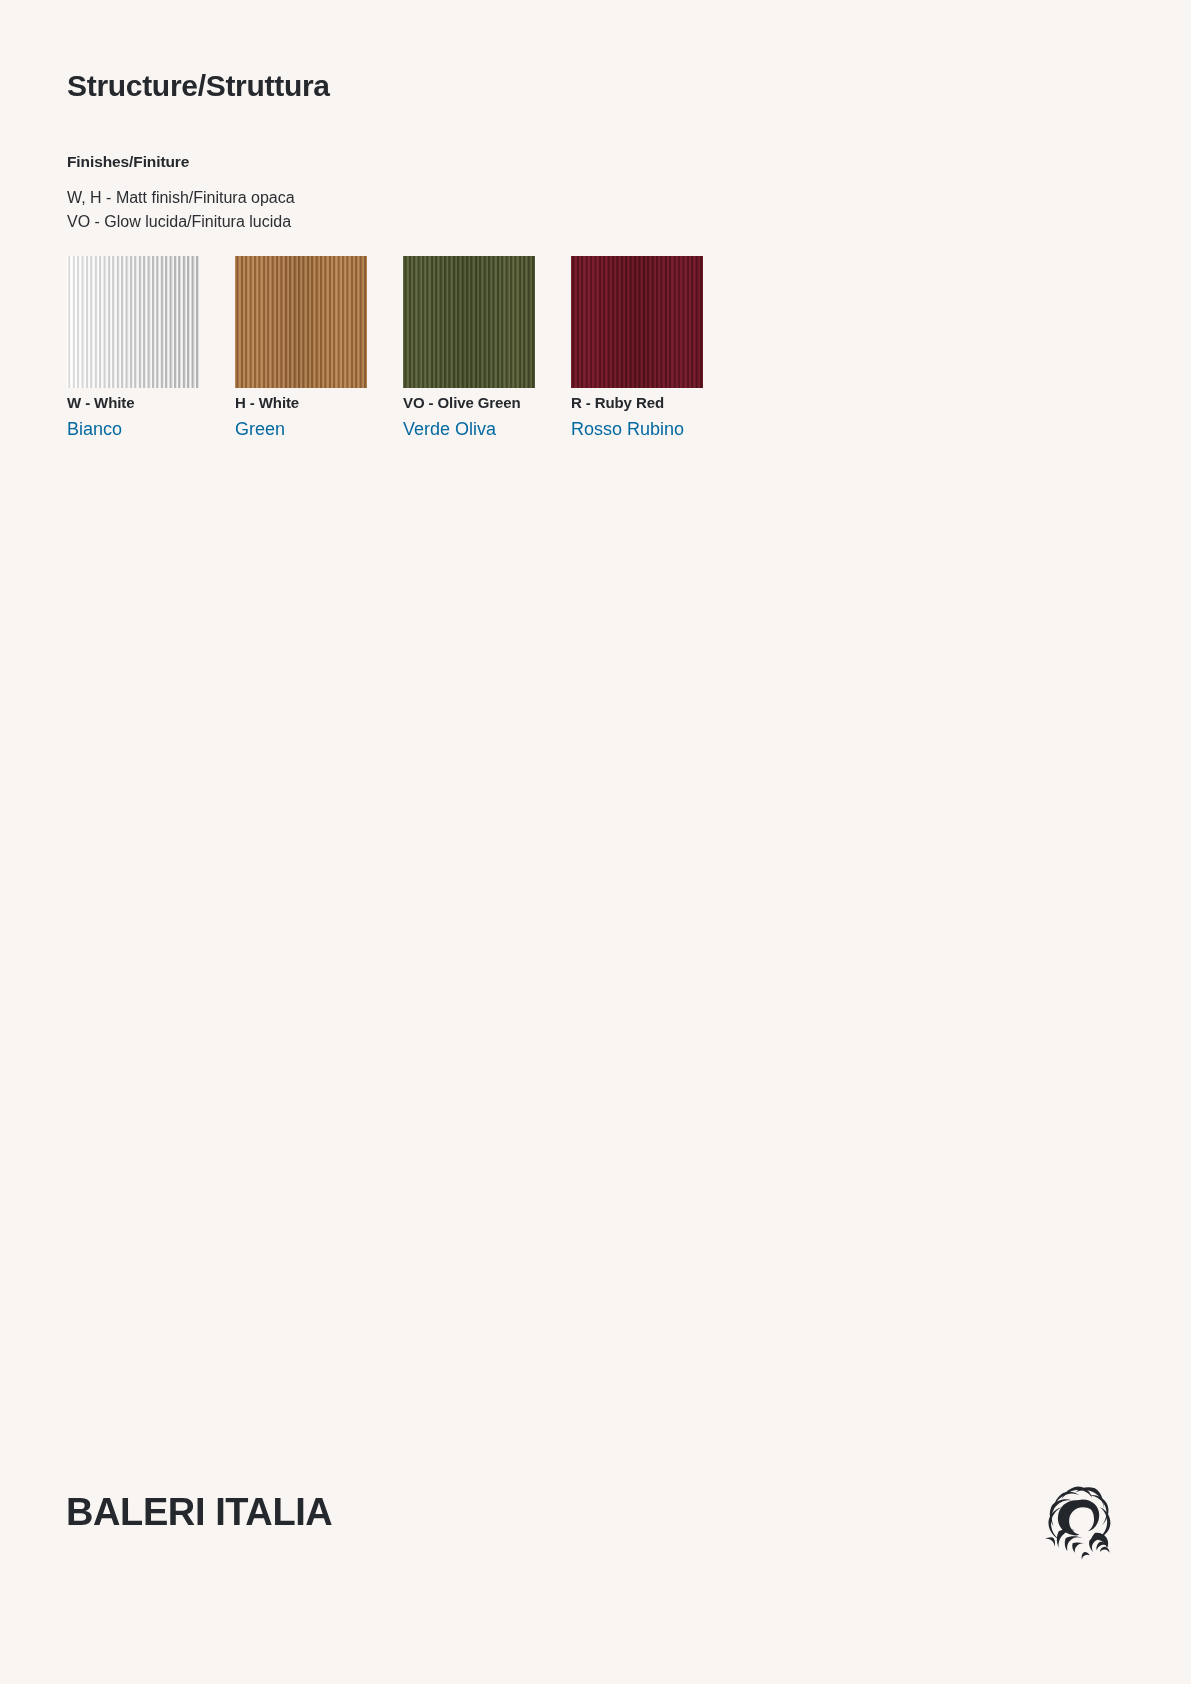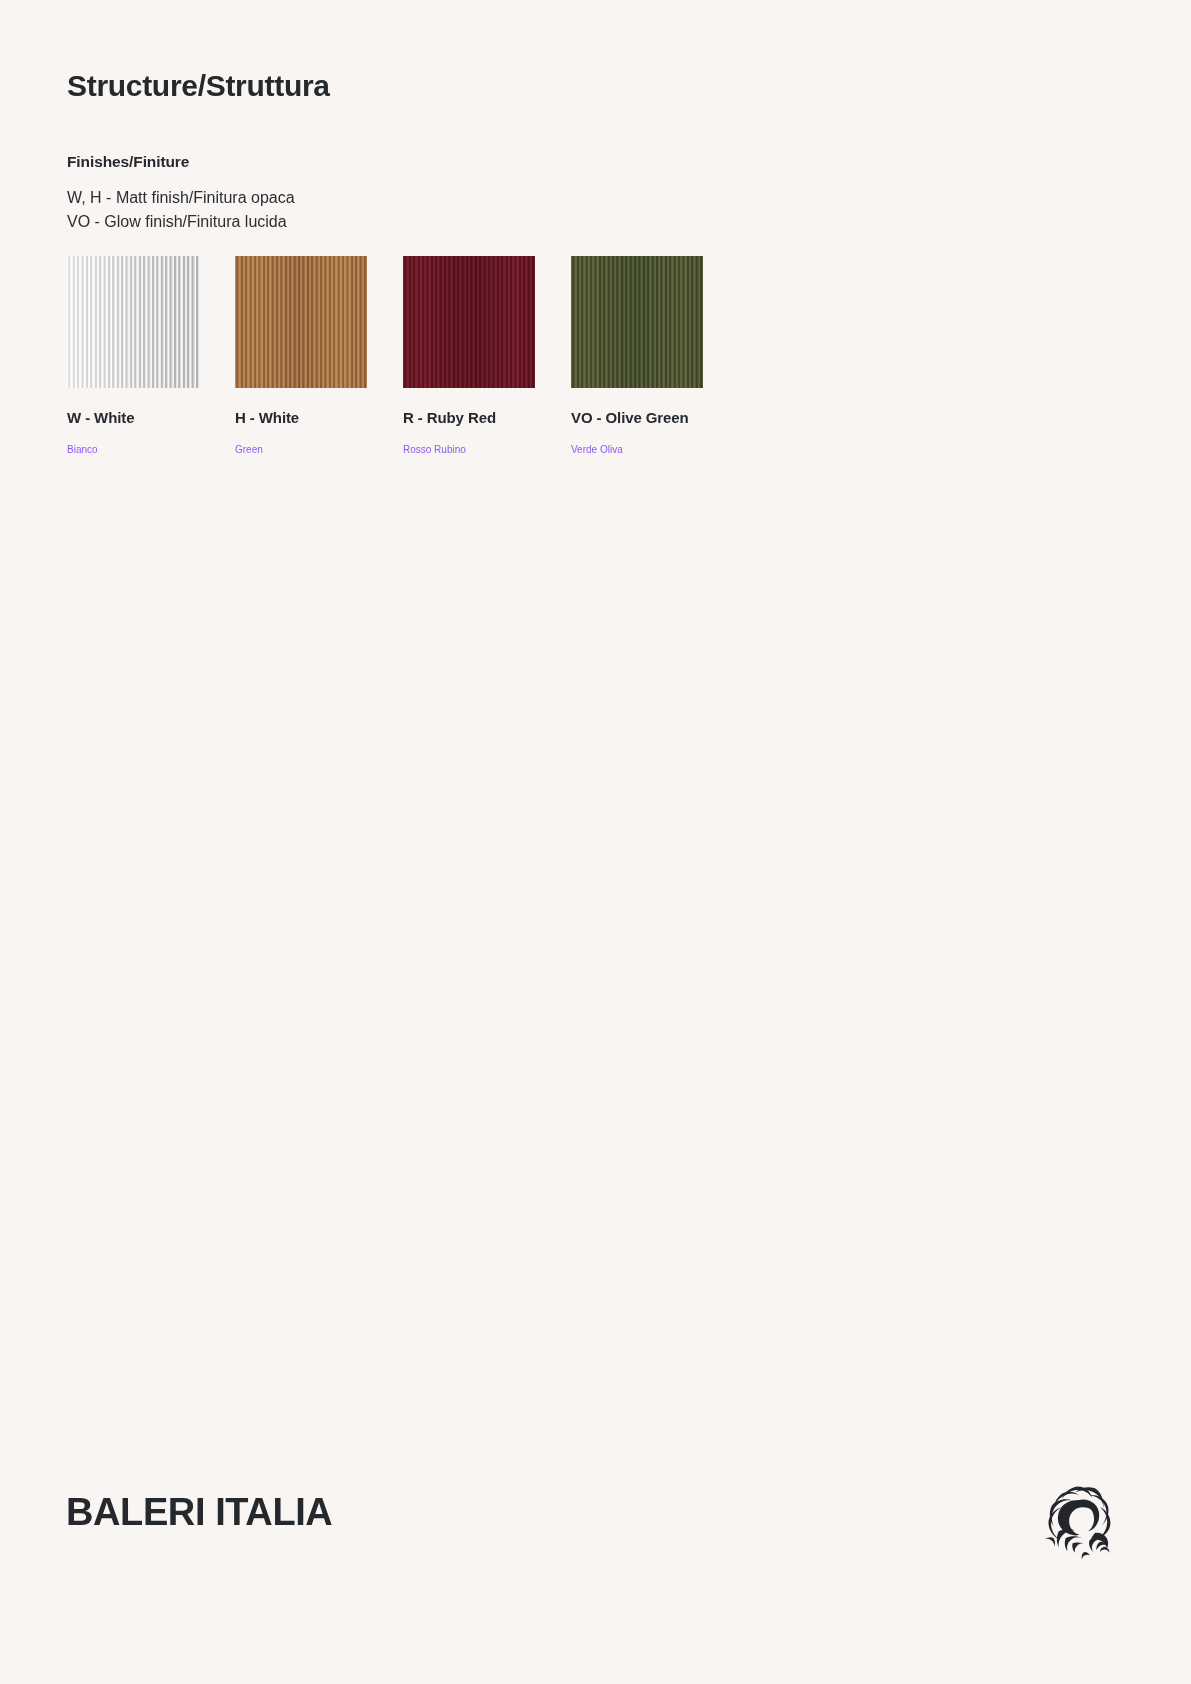--- a/index.html
+++ b/index.html
@@ -179,33 +179,33 @@
       rgba(200,210,160,0.16) 0px,
       rgba(200,210,160,0.16) 1px,
       rgba(20,24,8,0.26) 1.7px,
       rgba(20,24,8,0.26) 3.1px,
       rgba(200,210,160,0.08) 3.7px,
       rgba(200,210,160,0.08) 4.4px
     );
   }
 
   .swatch-name {
-    margin-top: 21px;
+    margin-top: 6px;
     font-size: 15px;
     font-weight: 700;
     letter-spacing: -0.1px;
     color: #25282c;
     white-space: nowrap;
     line-height: 1.2;
   }
   .swatch-sub {
-    margin-top: 17px;
-    font-size: 10px;
+    margin-top: 7px;
+    font-size: 18px;
     font-weight: 400;
-    color: #8b5cf6;
+    color: #0369a1;
     white-space: nowrap;
     line-height: 1.2;
   }
 
   
   .brand-wordmark {
     position: absolute;
     left: 66px;
     bottom: 153px;
     font-size: 38px;
@@ -227,21 +227,21 @@
 </head>
 <body>
 
 <div class="page">
 
   <h1 class="page-title">Structure/Struttura</h1>
 
   <section class="finishes">
     <div class="finishes-title">Finishes/Finiture</div>
     <div class="finishes-line">W, H - Matt finish/Finitura opaca</div>
-    <div class="finishes-line">VO - Glow finish/Finitura lucida</div>
+    <div class="finishes-line">VO - Glow lucida/Finitura lucida</div>
   </section>
 
   <section class="swatch-grid">
 
     <div class="swatch-cell">
       <div class="swatch-chip chip-white">
         <div class="flutes"></div>
       </div>
       <div class="swatch-name">W - White</div>
       <div class="swatch-sub">Bianco</div>
@@ -249,33 +249,33 @@
 
     <div class="swatch-cell">
       <div class="swatch-chip chip-havana">
         <div class="flutes"></div>
       </div>
       <div class="swatch-name">H - White</div>
       <div class="swatch-sub">Green</div>
     </div>
 
     <div class="swatch-cell">
+      <div class="swatch-chip chip-olive">
+        <div class="flutes"></div>
+      </div>
+      <div class="swatch-name">VO - Olive Green</div>
+      <div class="swatch-sub">Verde Oliva</div>
+    </div>
+
+    <div class="swatch-cell">
       <div class="swatch-chip chip-ruby">
         <div class="flutes"></div>
       </div>
       <div class="swatch-name">R - Ruby Red</div>
       <div class="swatch-sub">Rosso Rubino</div>
-    </div>
-
-    <div class="swatch-cell">
-      <div class="swatch-chip chip-olive">
-        <div class="flutes"></div>
-      </div>
-      <div class="swatch-name">VO - Olive Green</div>
-      <div class="swatch-sub">Verde Oliva</div>
     </div>
 
   </section>
 
   <div class="brand-wordmark">BALERI ITALIA</div>
 
   <div class="brand-mark">
     <svg viewBox="0 0 100 100" xmlns="http://www.w3.org/2000/svg" aria-hidden="true">
       <g fill="#23272c">
 

